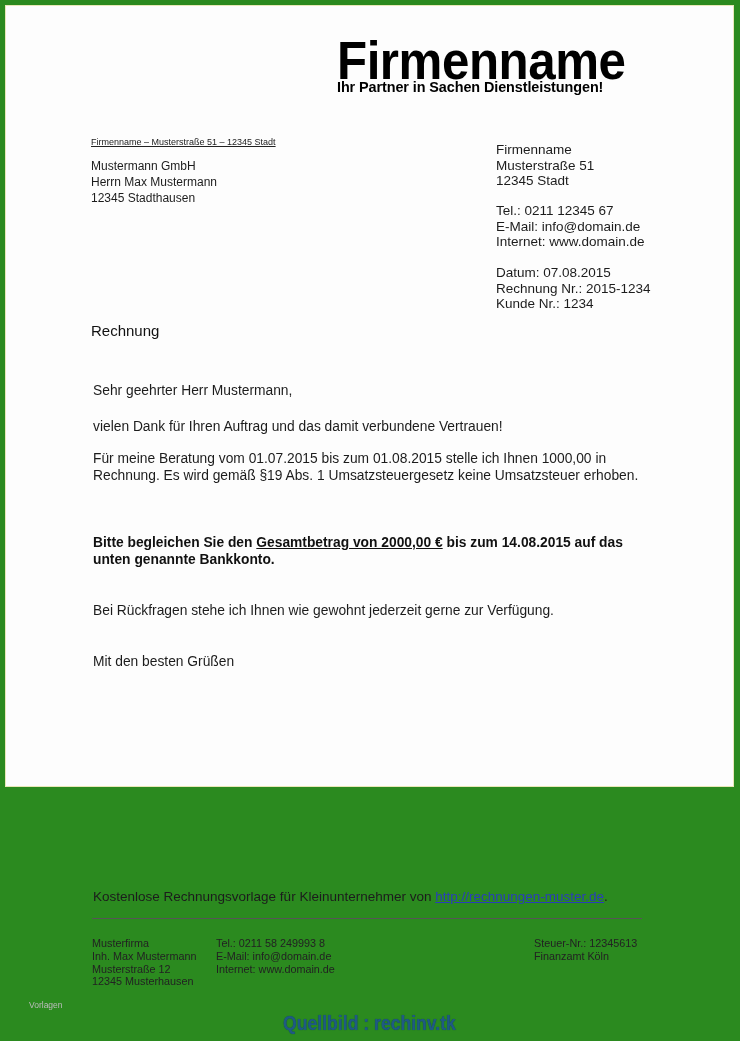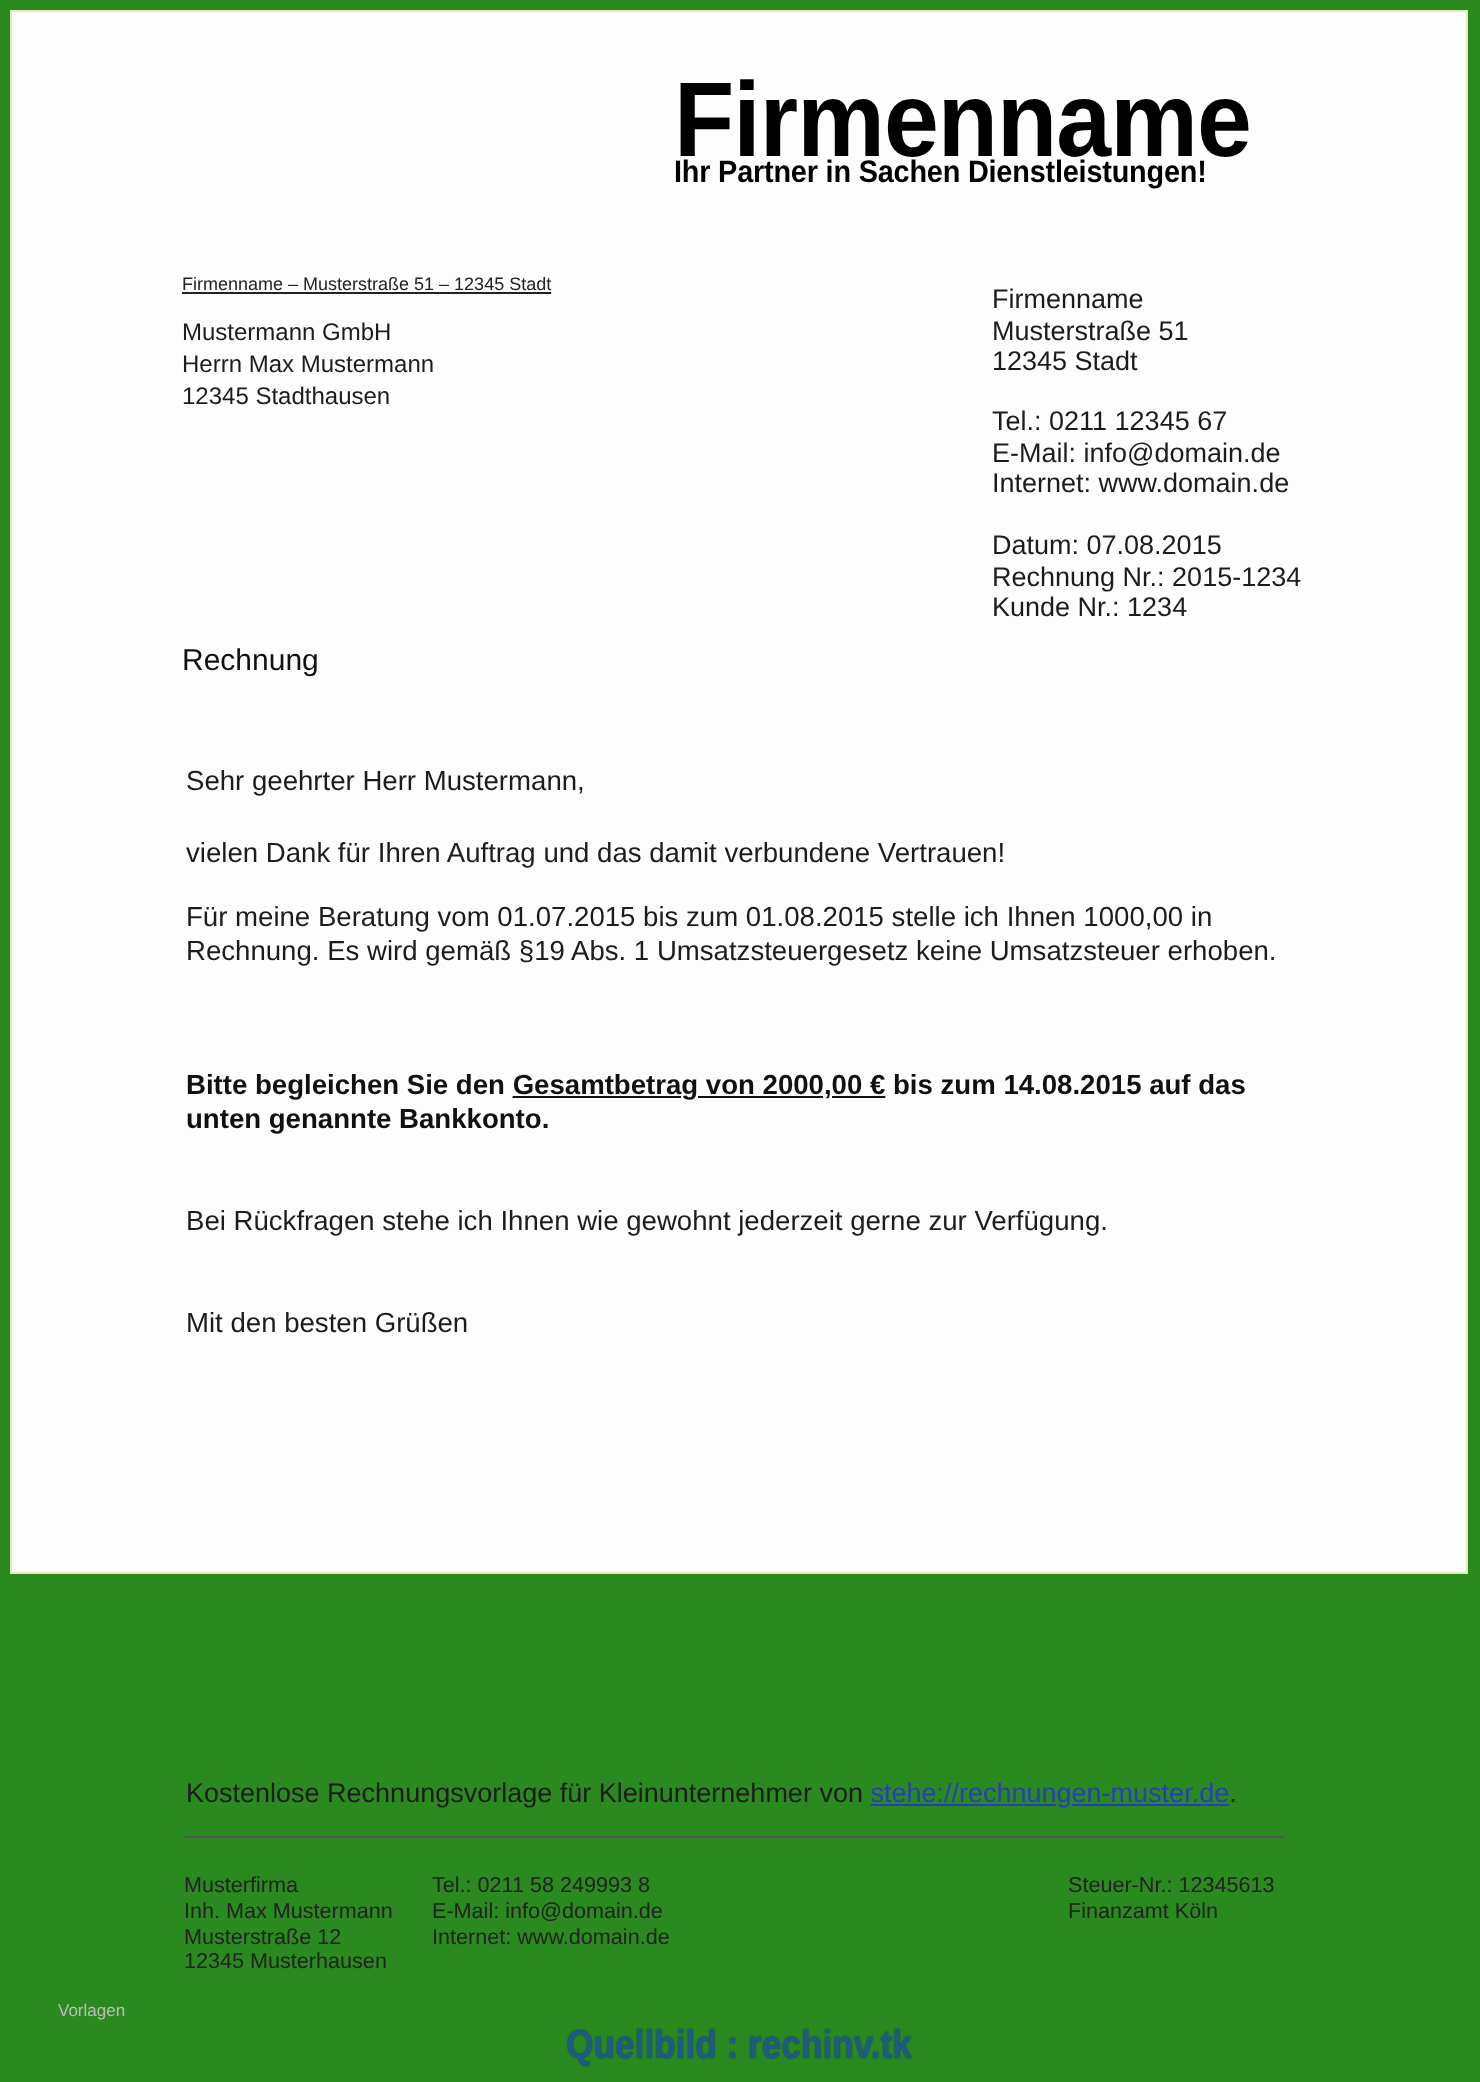--- a/index.html
+++ b/index.html
@@ -88,21 +88,21 @@
   <div class="abs para p-thanks">vielen Dank für Ihren Auftrag und das damit verbundene Vertrauen!</div>
   <div class="abs para p-greet">Sehr geehrter Herr Mustermann,</div>
   <div class="abs para p-body" style="width:555px;">Für meine Beratung vom 01.07.2015 bis zum 01.08.2015 stelle ich Ihnen 1000,00 in Rechnung. Es wird gemäß §19 Abs. 1 Umsatzsteuergesetz keine Umsatzsteuer erhoben.</div>
   <div class="abs para p-pay" style="width:550px;">
     <span>Bitte begleichen Sie den </span><span class="u">Gesamtbetrag von 2000,00 €</span><span> bis zum 14.08.2015 auf das unten genannte Bankkonto.</span>
   </div>
   <div class="abs para p-questions">Bei Rückfragen stehe ich Ihnen wie gewohnt jederzeit gerne zur Verfügung.</div>
   <div class="abs para p-regards">Mit den besten Grüßen</div>
 
   <div class="abs promo">
-    <span>Kostenlose Rechnungsvorlage für Kleinunternehmer von </span><a>stehe://rechnungen-muster.de</a><span>.</span>
+    <span>Kostenlose Rechnungsvorlage für Kleinunternehmer von </span><a>http://rechnungen-muster.de</a><span>.</span>
   </div>
 
   <div class="abs divider"></div>
 
   <div class="abs footcol fc1">
     <div>Musterfirma</div>
     <div>Inh. Max Mustermann</div>
     <div>Musterstraße 12</div>
     <div>12345 Musterhausen</div>
   </div>

